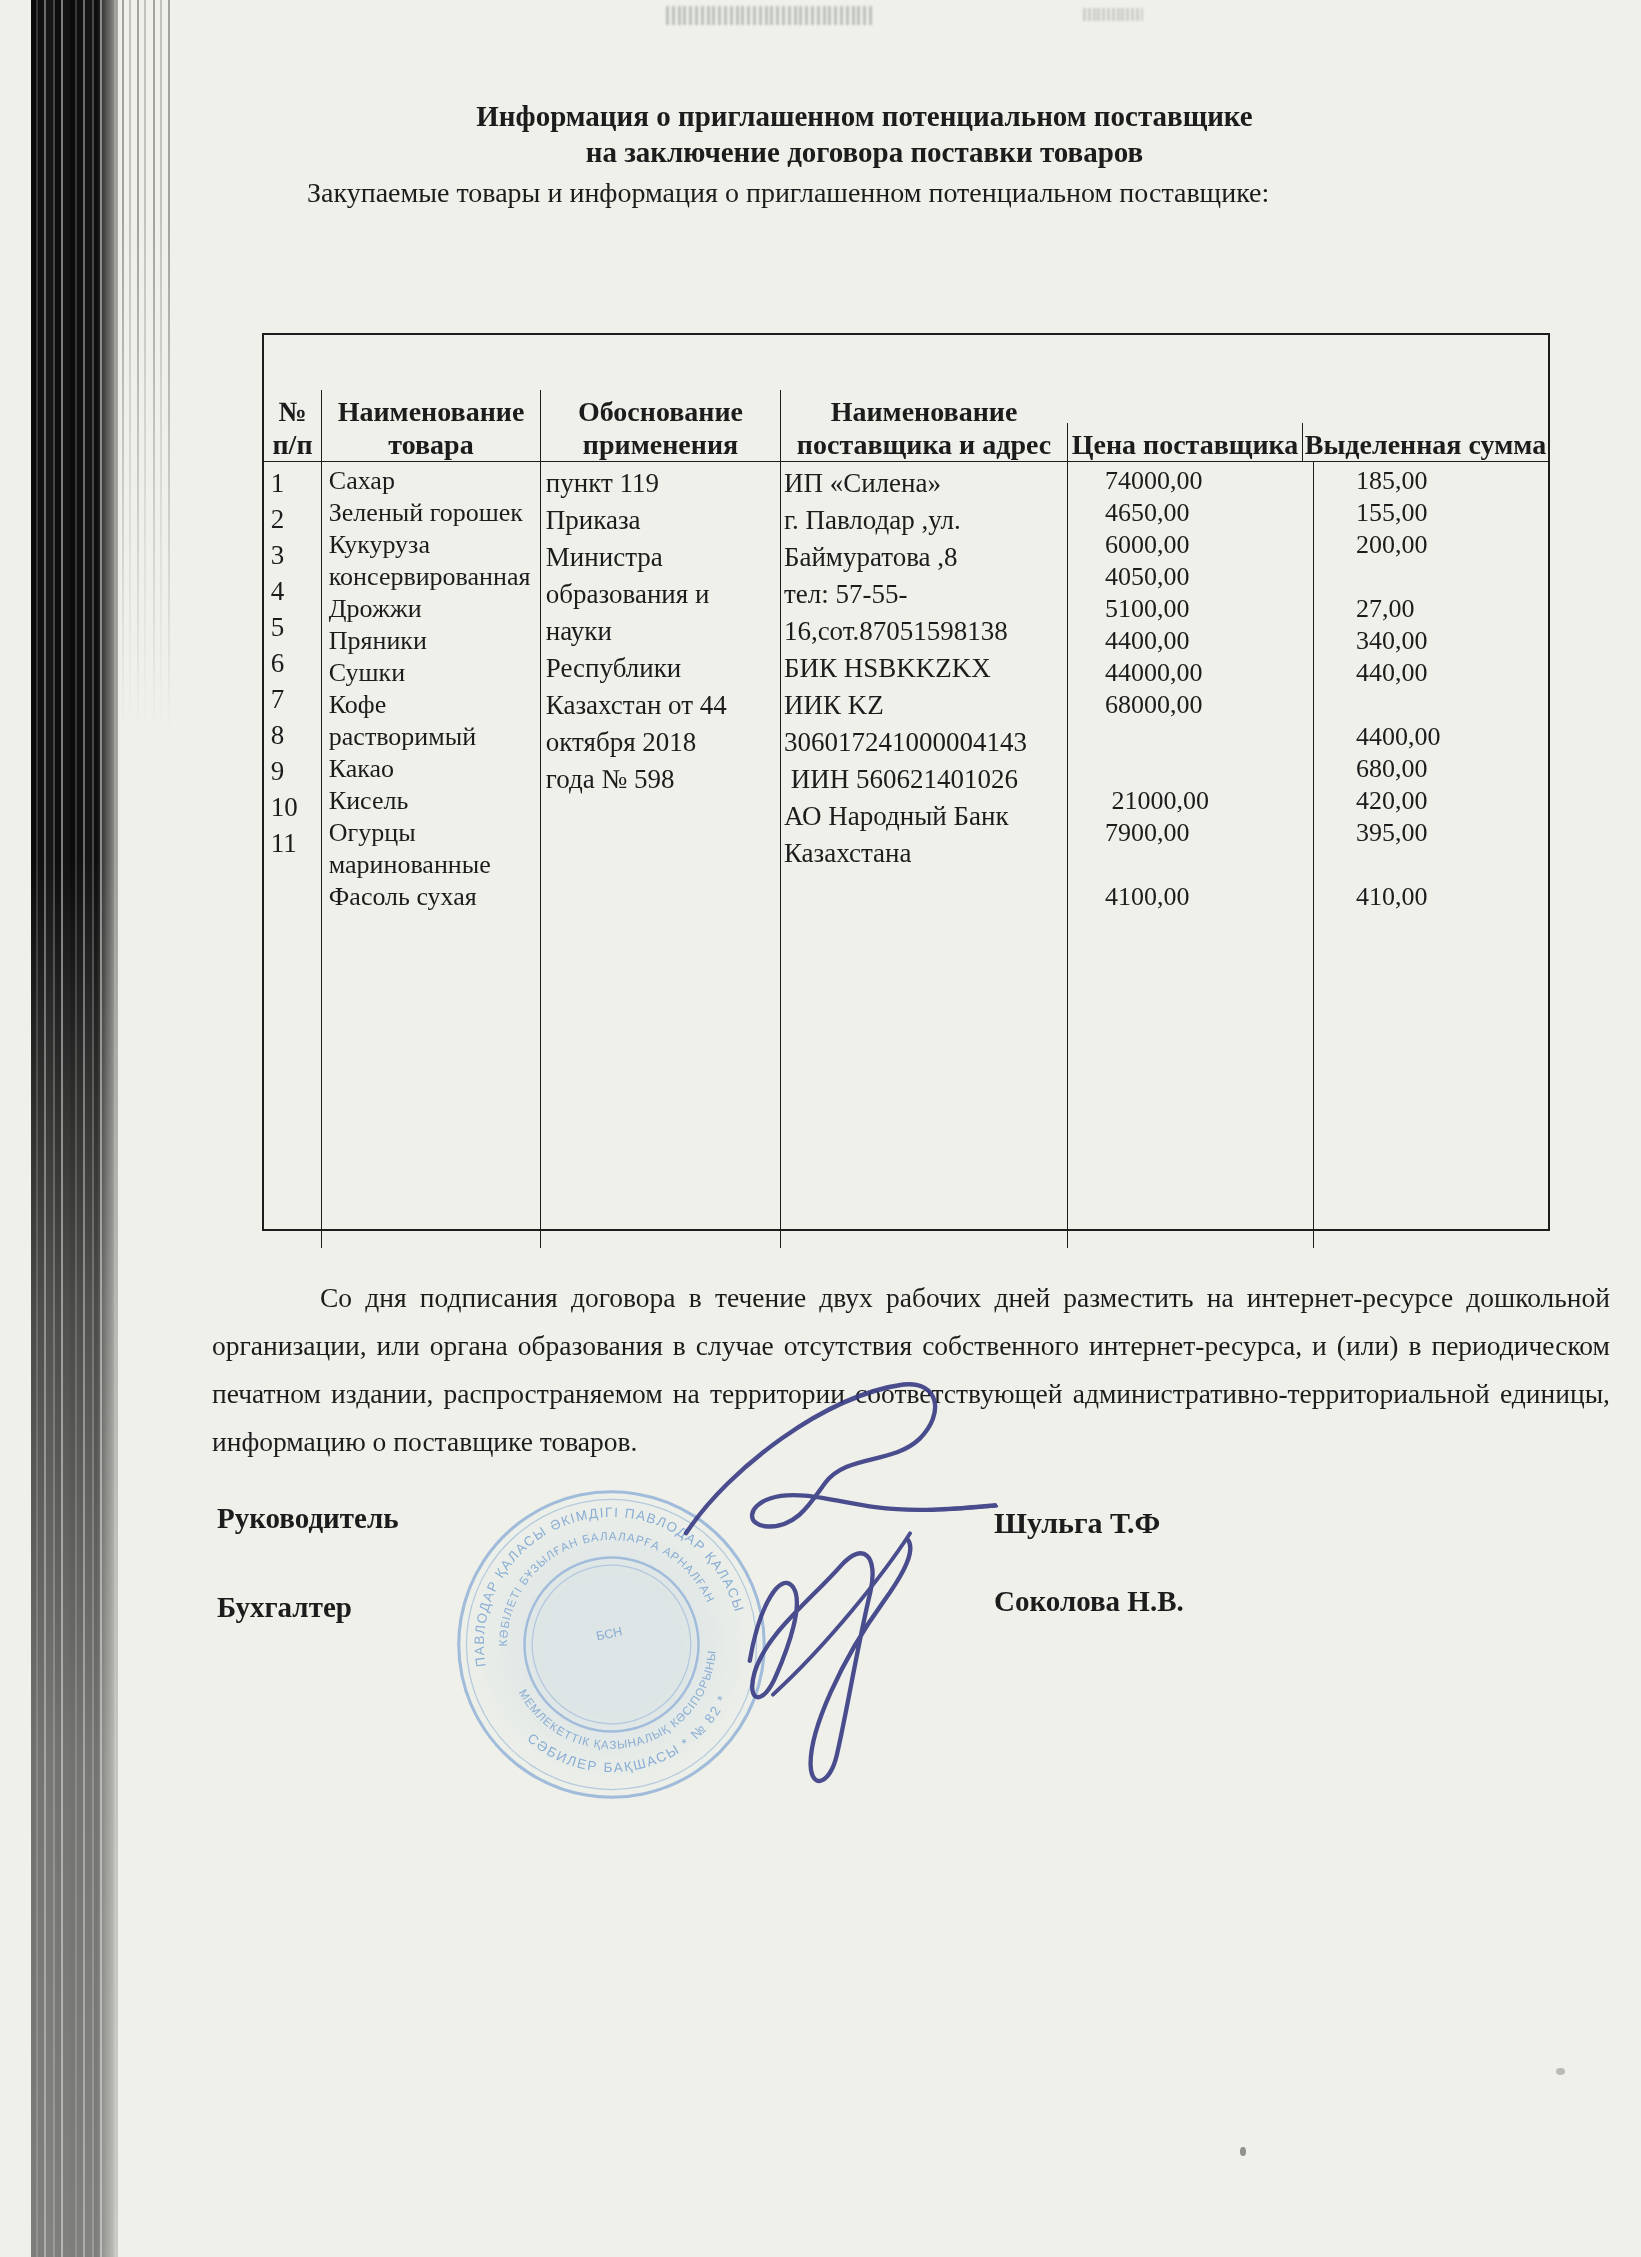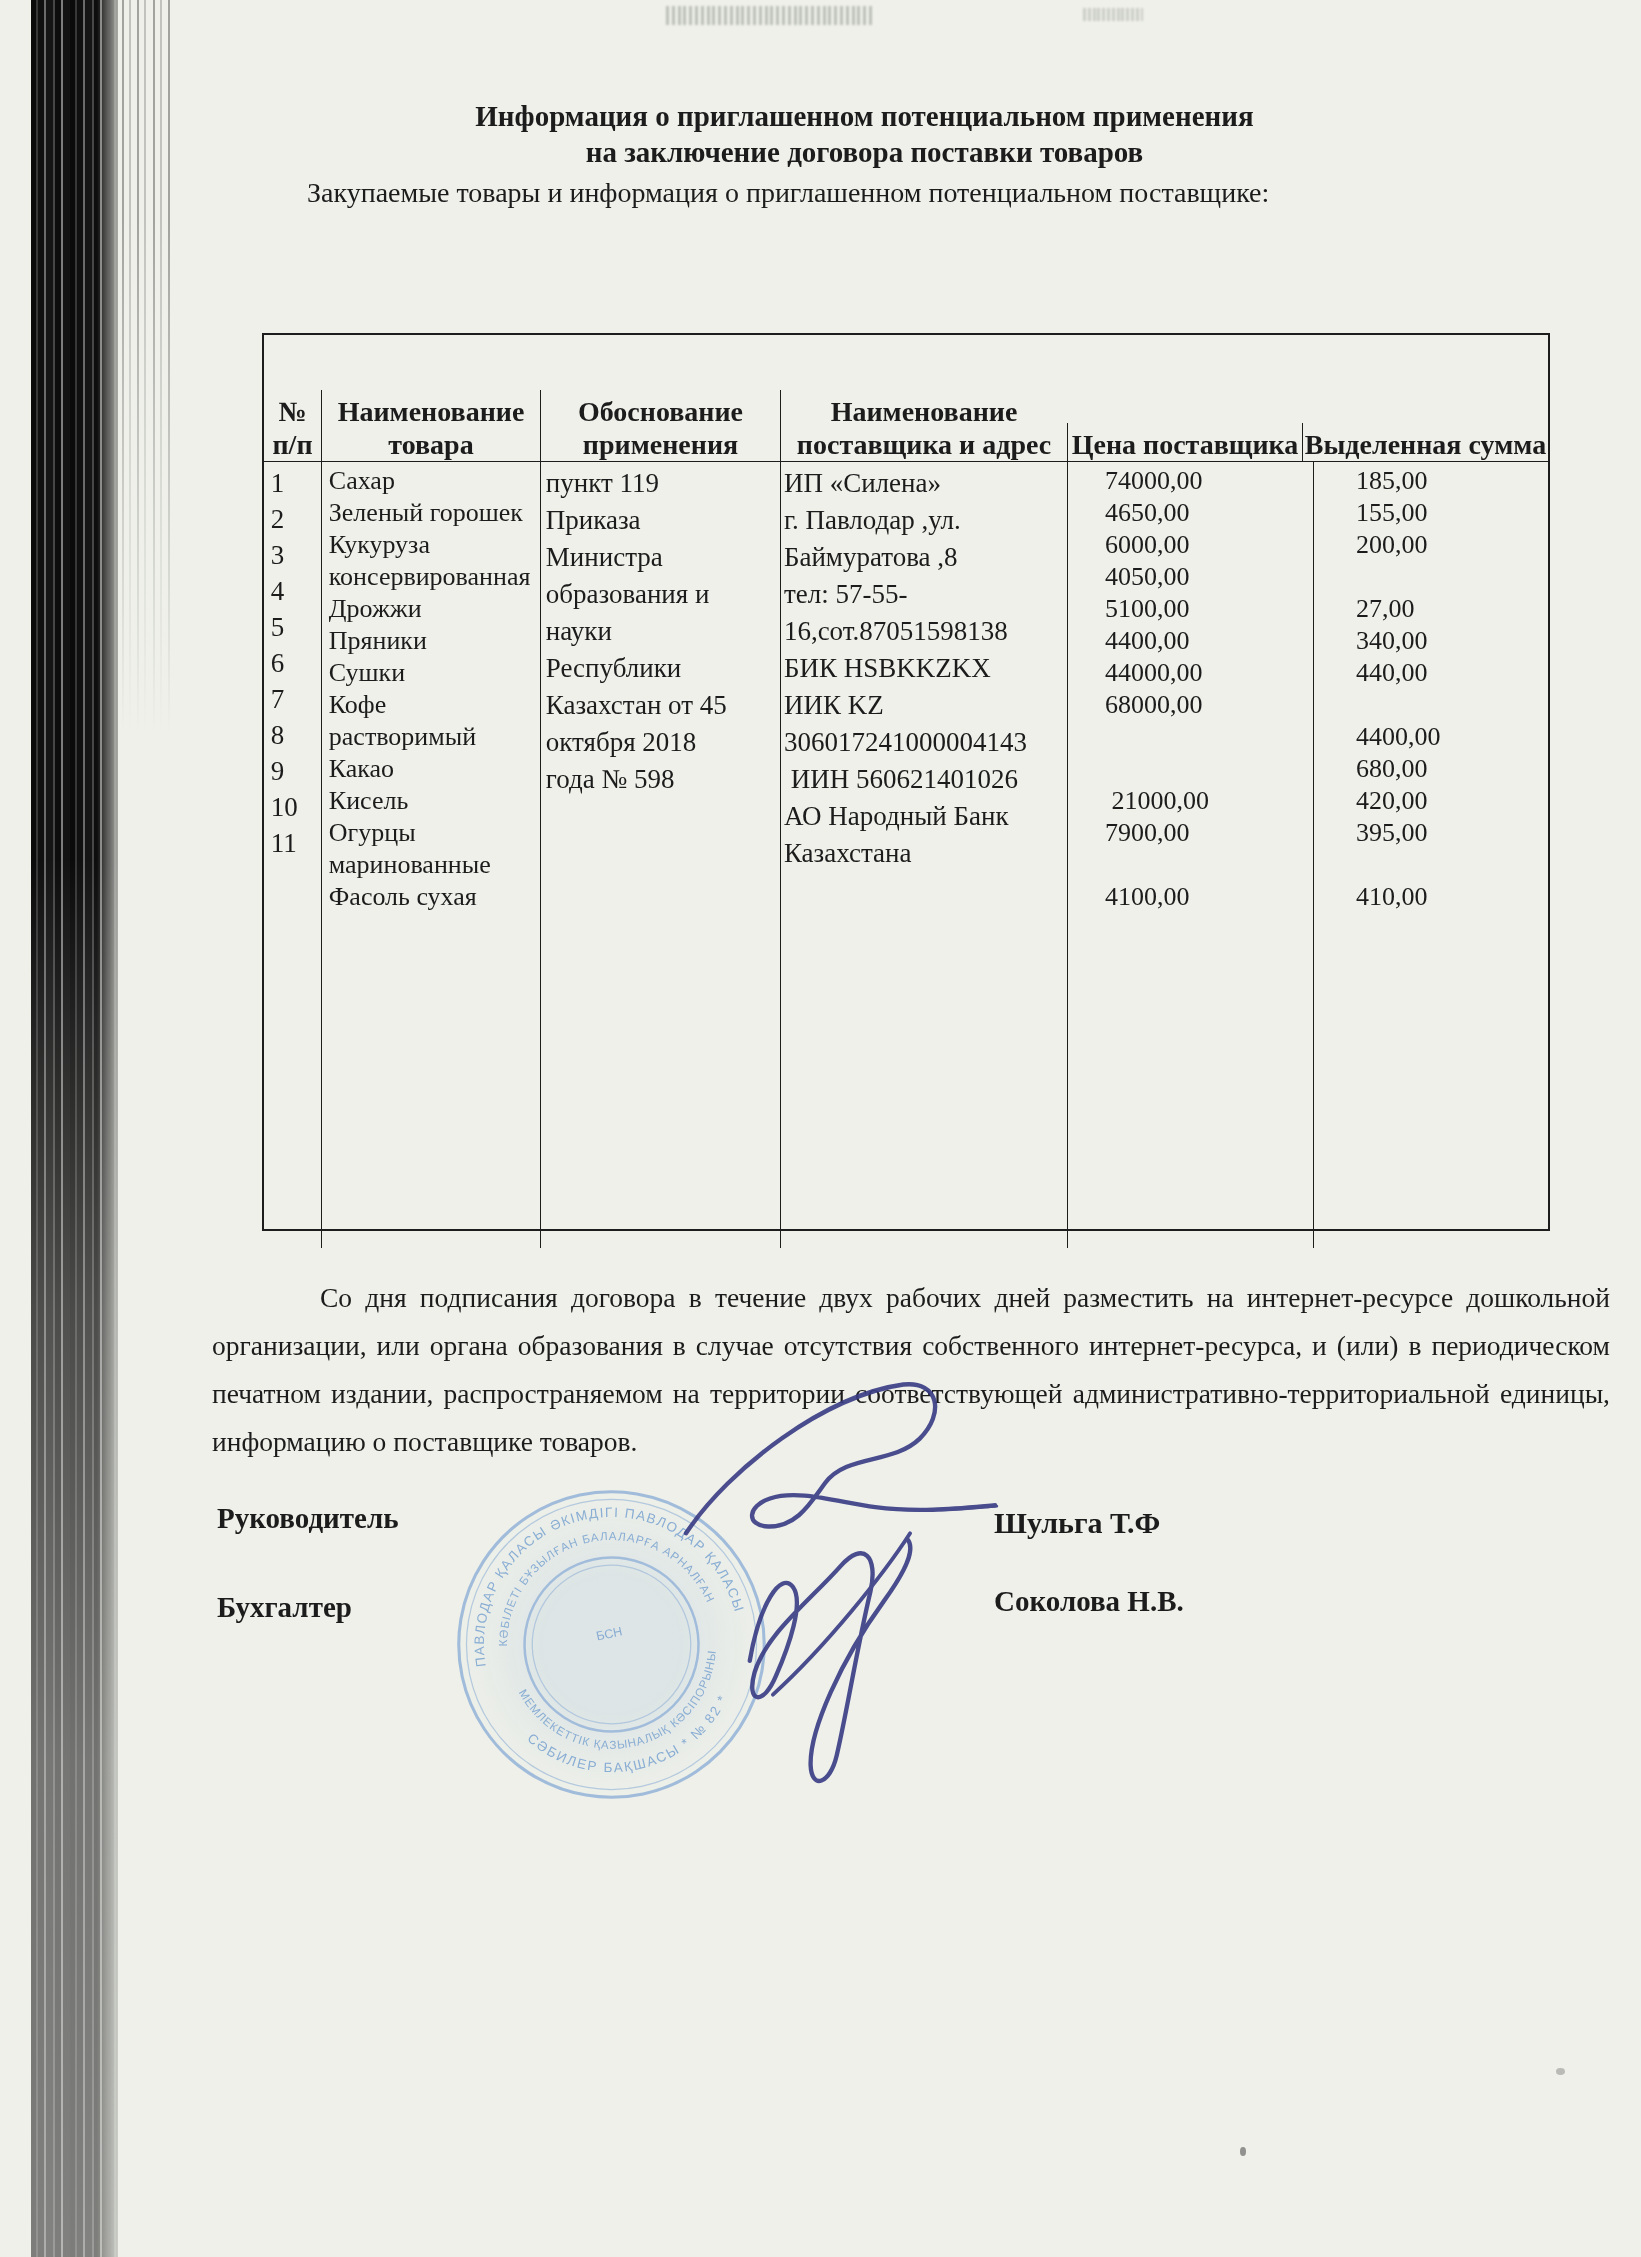--- a/index.html
+++ b/index.html
@@ -71,21 +71,21 @@
   <div class="band-fade"></div>
   <div class="band-feather"></div>
   <div class="band2"></div>
   <div class="band2-fade"></div>
   <div class="noise1"></div>
   <div class="noise2"></div>
   <div class="dot1"></div>
   <div class="dot2"></div>
 
   <div class="doc-title">
-    <div>Информация о приглашенном потенциальном применения</div>
+    <div>Информация о приглашенном потенциальном поставщике</div>
     <div>на заключение договора поставки товаров</div>
   </div>
 
   <div class="intro">Закупаемые товары и информация о приглашенном потенциальном поставщике:</div>
 
   <div class="tbl">
     <div class="row thead">
       <div class="cell w1 th">№ п/п</div>
       <div class="cell w2 th">Наименование товара</div>
       <div class="cell w3 th">Обоснование применения</div>
@@ -123,21 +123,21 @@
           <div class="ln">маринованные</div>
           <div class="ln">Фасоль сухая</div>
         </div>
       <div class="cell w3 td c3">
           <div class="ln">пункт 119</div>
           <div class="ln">Приказа</div>
           <div class="ln">Министра</div>
           <div class="ln">образования и</div>
           <div class="ln">науки</div>
           <div class="ln">Республики</div>
-          <div class="ln">Казахстан от 45</div>
+          <div class="ln">Казахстан от 44</div>
           <div class="ln">октября 2018</div>
           <div class="ln">года № 598</div>
         </div>
       <div class="cell w4 td c4">
           <div class="ln">ИП «Силена»</div>
           <div class="ln">г. Павлодар ,ул.</div>
           <div class="ln">Баймуратова ,8</div>
           <div class="ln">тел: 57-55-</div>
           <div class="ln">16,сот.87051598138</div>
           <div class="ln">БИК HSBKKZKX</div>

